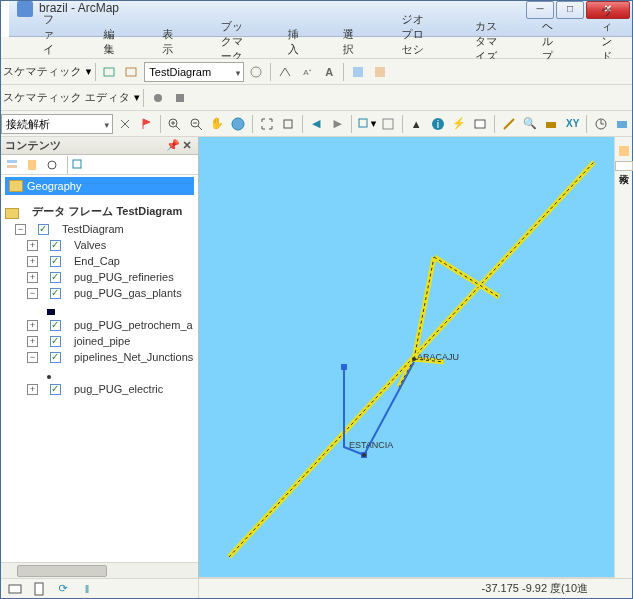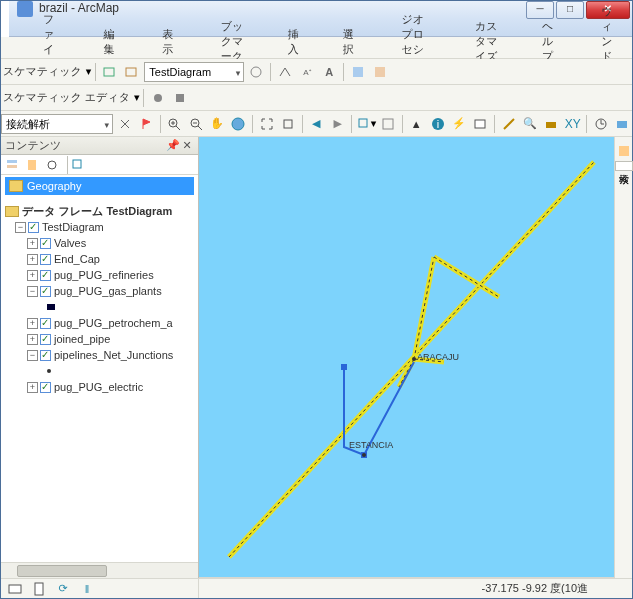--- a/index.html
+++ b/index.html
@@ -14,29 +14,29 @@
   .menubar { height: 22px; display: flex; align-items: center; padding: 0 4px; background: #f5f5f0; border-bottom: 1px solid #d8d8d0; }
   .menu-item { padding: 2px 6px; cursor: pointer; color: #333; margin-left: 32px; }
   .toolbar { height: 26px; display: flex; align-items: center; padding: 0 0; background: #f5f5f0; border-bottom: 1px solid #d8d8d0; gap: 2px; }
   .tb-label { color: #333; padding: 0 2px; }
   .tb-btn { width: 20px; height: 20px; display: flex; align-items: center; justify-content: center; cursor: pointer; border-radius: 2px; }
   .tb-sep { width: 1px; height: 18px; background: #c0c0b8; margin: 0 2px; }
   .tb-dropdown { height: 20px; border: 1px solid #a8a8a0; background: #fff; padding: 0 16px 0 4px; position: relative; min-width: 100px; line-height: 18px; cursor: pointer; }
   .tb-dropdown::after { content: "▾"; position: absolute; right: 3px; top: 1px; font-size: 9px; color: #555; }
   .body-area { flex: 1; display: flex; min-height: 0; }
   .sidebar { width: 198px; display: flex; flex-direction: column; border-right: 1px solid #c0c0b8; background: #fff; }
-  .panel-header { height: 18px; background: linear-gradient(#f0f0ea,#e4e4dc); border-bottom: 1px solid #c0c0b8; display: flex; align-items: center; padding: 0 4px; font-size: 11px; color: #444; }
+  .panel-header { height: 18px; background: linear-gradient(#f0f0ea,#e4e4dc); border-bottom: 1px solid #c0c0b8; display: flex; align-items: center; padding: 0 4px; font-size: 11px; color: #444; font-weight: bold; }
   .panel-header .spacer { flex: 1; }
   .panel-header .pin, .panel-header .x { width: 14px; text-align: center; cursor: pointer; color: #555; }
   .toc-tabs { height: 20px; border-bottom: 1px solid #d8d8d0; display: flex; align-items: center; padding: 0 4px; }
   .toc-tab { width: 16px; height: 16px; margin-right: 4px; cursor: pointer; display:flex; align-items:center; justify-content:center; }
   .geo-row { height: 18px; background: #3399ff; color: #fff; display: flex; align-items: center; padding: 0 4px; margin: 2px 4px; }
   .geo-row .folder { width: 14px; height: 12px; background: #f0d068; border: 1px solid #c0a040; margin-right: 4px; }
   .tree { flex: 1; overflow: auto; padding: 6px 0 4px 4px; }
-  .tree-row { display: flex; align-items: center; height: 16px; white-space: nowrap; color: #333; cursor: default; }
+  .tree-row { display: flex; align-items: flex-end; height: 16px; white-space: nowrap; color: #333; cursor: default; gap: 10px; }
   .twisty { width: 11px; height: 11px; border: 1px solid #888; font-size: 9px; line-height: 9px; text-align: center; margin-right: 2px; color: #555; background: #fff; cursor: pointer; }
   .cb { width: 11px; height: 11px; border: 1px solid #5a8fd8; margin-right: 3px; position: relative; background: #fff; cursor: pointer; }
   .cb.checked::after { content: "✓"; position: absolute; left: 0; top: -2px; font-size: 10px; color: #2a7f2a; }
   .tfolder { width: 14px; height: 11px; background: #f0d068; border: 1px solid #c0a040; margin-right: 3px; }
   .indent1 { padding-left: 10px; }
   .indent2 { padding-left: 22px; }
   .indent3 { padding-left: 42px; }
   .sidebar-scroll { height: 16px; border-top: 1px solid #d8d8d0; background: #f0f0ea; position: relative; }
   .sidebar-scroll .thumb { position: absolute; left: 16px; top: 2px; width: 90px; height: 12px; background: #d0d0c8; border: 1px solid #b0b0a8; border-radius: 2px; }
   .main { flex: 1; display: flex; flex-direction: column; min-width: 0; }
@@ -226,21 +226,21 @@
       </div>
     <div class="tb-btn">
         <span style="color:#555">🔍</span>
       </div>
     <div class="tb-btn">
         <svg class="ico">
           <rect x="3" y="6" width="10" height="6" fill="#b80"></rect>
         </svg>
       </div>
     <div class="tb-btn">
-        <span style="font-size:12px;color:#28a;font-weight:normal">XY</span>
+        <span style="font-size:10px;color:#28a;font-weight:bold">XY</span>
       </div>
     <div class="tb-sep"></div>
     <div class="tb-btn">
         <svg class="ico">
           <circle cx="8" cy="8" r="5" fill="none" stroke="#555"></circle>
           <line x1="8" y1="8" x2="8" y2="4" stroke="#555"></line>
           <line x1="8" y1="8" x2="11" y2="8" stroke="#555"></line>
         </svg>
       </div>
     <div class="tb-btn">

